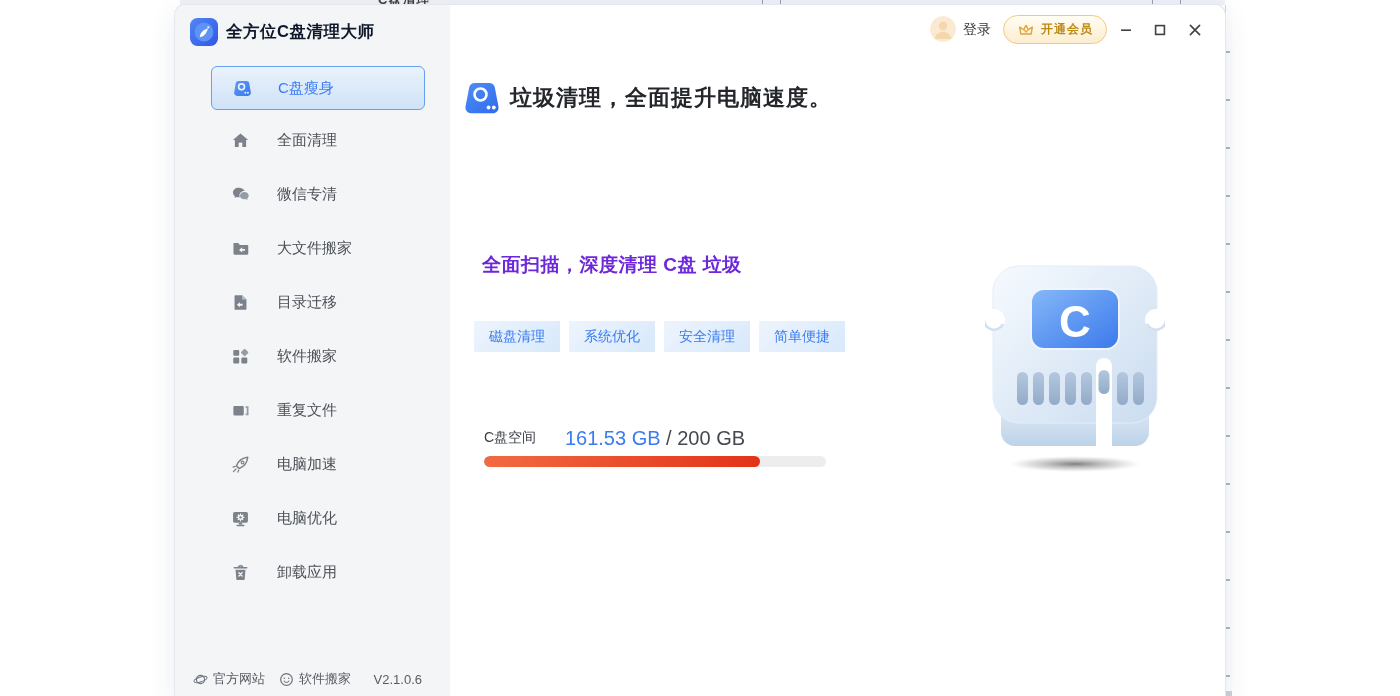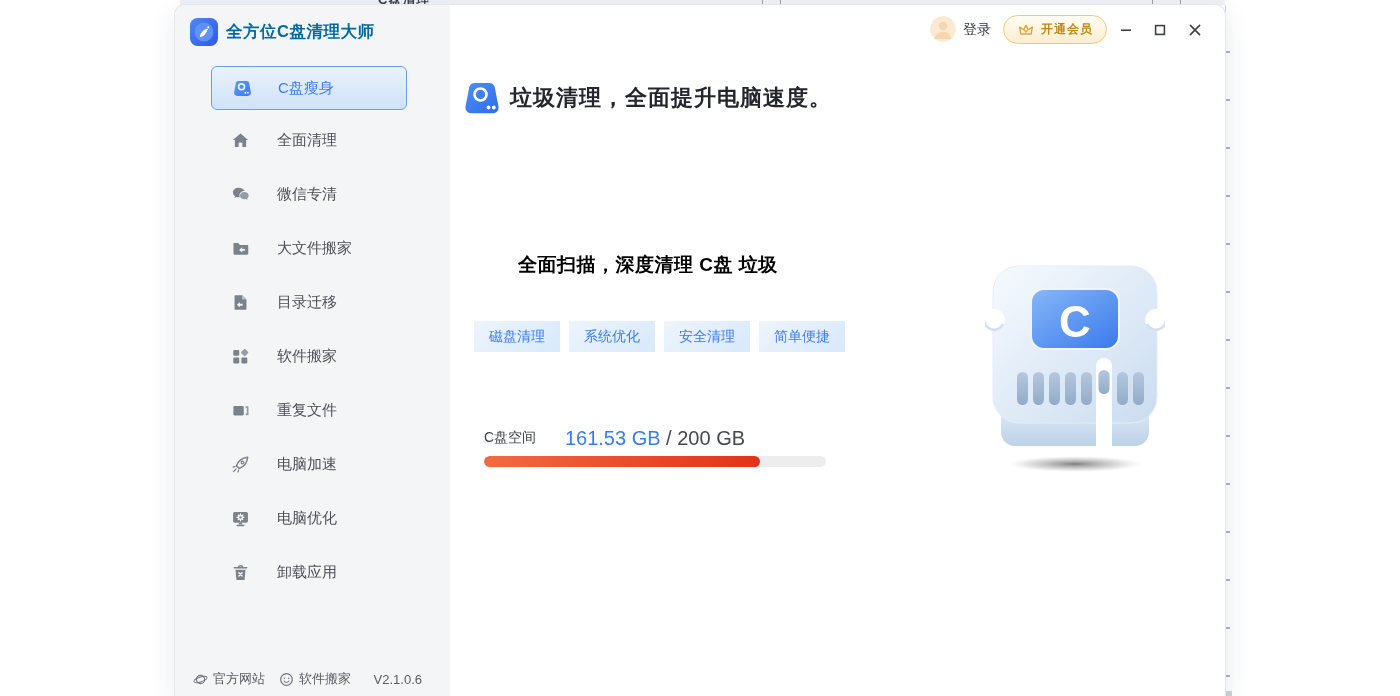--- a/index.html
+++ b/index.html
@@ -23,23 +23,23 @@
   
   .app-window { position:absolute; left:175px; top:5px; width:1050px; height:691px;
                 background:#fff; border-radius:10px 10px 0 0;
                 box-shadow:0 0 0 1px #e4e7ee, 0 10px 28px rgba(40,60,100,.10); }
 
   
   .sidebar { position:absolute; left:0; top:0; width:275px; height:691px;
              background:#f4f5f7; border-radius:10px 0 0 0; }
   .logo-row { position:absolute; left:15px; top:13px; display:flex; align-items:center; }
   .logo-row svg { display:block; }
-  .app-title { margin-left:8px; font-size:16.5px; font-weight:bold; color:#0369a1; letter-spacing:.5px; }
-
-  .nav-item { position:absolute; left:36px; width:196px; height:40px;
+  .app-title { margin-left:8px; font-size:16.5px; font-weight:bold; color:#0f172a; letter-spacing:.5px; }
+
+  .nav-item { position:absolute; left:36px; width:214px; height:40px;
               display:flex; align-items:center; cursor:pointer; }
   .nav-item .ico { width:17px; height:17px; margin-left:21px; flex:0 0 17px; }
   .nav-item .lbl { margin-left:28px; font-size:15px; color:#4c5157; }
   .nav-item.selected { height:44px; border:1px solid #66a1f0; border-radius:6px;
                        background:linear-gradient(180deg,#eaf2fc,#cfe2f7); }
   .nav-item.selected .ico { width:21px; height:21px; margin-left:20px; flex:0 0 21px; }
   .nav-item.selected .lbl { margin-left:25px; color:#3b7cf2; }
 
   .sidebar-footer { position:absolute; left:18px; right:28px; bottom:8px; height:18px;
                     display:flex; align-items:center; font-size:13px; color:#585d63; }
@@ -66,21 +66,21 @@
   .hero-title { position:absolute; left:335px; top:78px; font-size:22px; font-weight:bold;
                 color:#23262b; letter-spacing:1px; }
   .scan-btn { position:absolute; left:904px; top:61px; width:135px; height:45px;
               border:none; border-radius:22.5px; cursor:pointer;
               background:linear-gradient(180deg,#64a7f9,#3f82f5);
               box-shadow:0 6px 14px rgba(70,135,245,.35);
               color:#fff; font-size:17px; font-weight:bold; letter-spacing:2px;
               font-family:"Liberation Sans","DejaVu Sans",sans-serif; }
 
   .content-heading { position:absolute; left:307px; top:247px; font-size:19px; font-weight:bold;
-                     color:#000000; letter-spacing:.5px;margin-left:36px; }
+                     color:#6d28d9; letter-spacing:.5px; }
   .tags-row { position:absolute; left:299px; top:316px; display:flex; }
   .tag { height:31px; line-height:31px; padding:0 15px; margin-right:9px; border-radius:0;
          background:linear-gradient(135deg,#edf4fd,#d8e9fb); color:#3a7cf0; font-size:14px; }
 
   .disk-label { position:absolute; left:309px; top:424px; font-size:14px; color:#3c4047; }
   .disk-value { position:absolute; left:309px; top:422px; width:342px; text-align:center;
                 font-size:20px; color:#44484f; }
   .disk-used { color:#3a7cf0; }
   .progress-track { position:absolute; left:309px; top:451px; width:342px; height:11px;
                     border-radius:6px; background:#ededee; overflow:hidden; }

